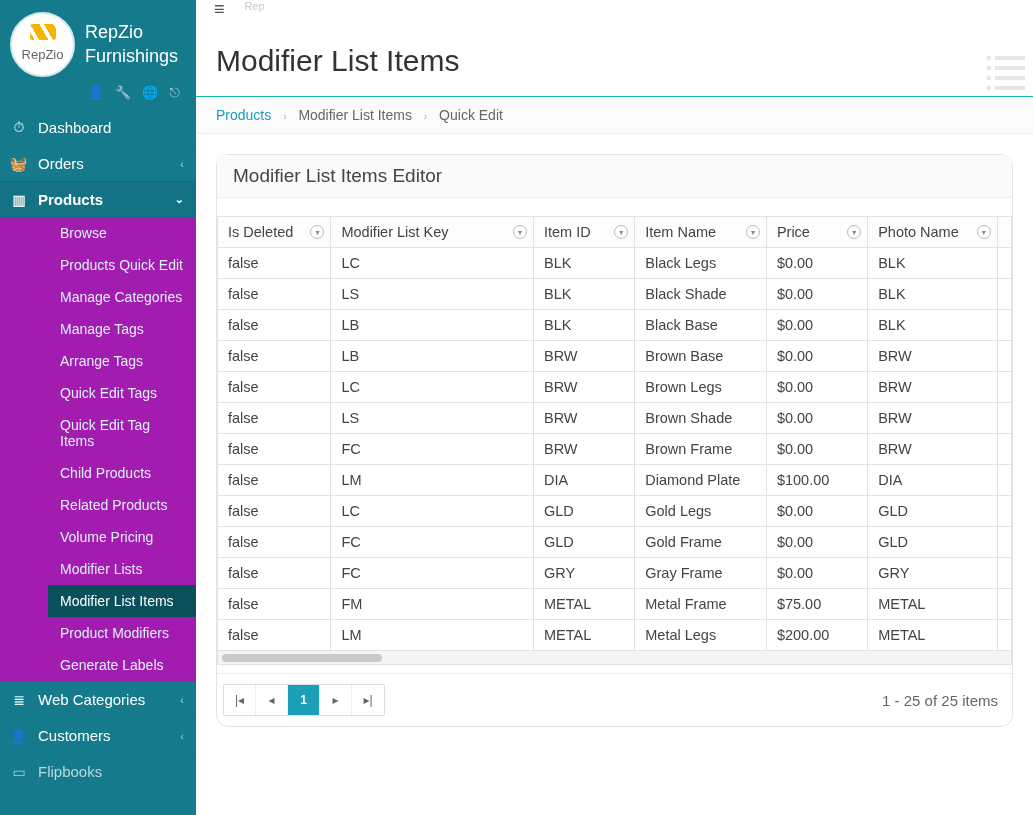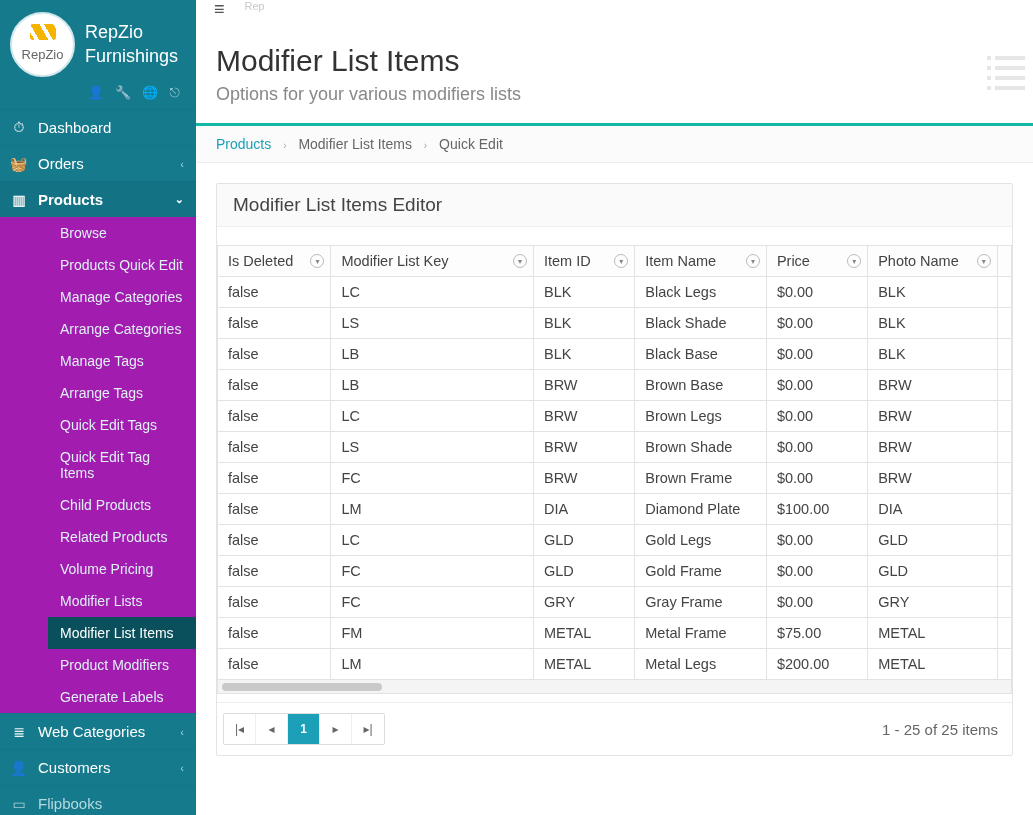--- a/index.html
+++ b/index.html
@@ -105,31 +105,31 @@
   .head-lines span{
     height:4px; background:#e6e6e6; display:block;
     position:relative;
   }
   .head-lines span::before{
     content:""; position:absolute; left:-8px; top:0; width:4px;height:4px;background:#e6e6e6;
   }
   .breadcrumb {
     padding: 10px 20px;
     font-size: 14px;
-    border-top: 3px solid #14b8a6;
+    border-top: 1px solid #14b8a6;
     border-bottom: 1px solid #eee;
     background: #fbfbfb;
     color:#666;
   }
   .breadcrumb a { color: #1ba0b8; text-decoration: none; }
   .breadcrumb .sep { color: #aaa; margin: 0 8px; font-size: 10px; }
   .content { padding: 20px; flex:1; overflow:auto; background:#fff;}
   .panel {
     border: 1px solid #e3e3e3;
-    border-radius: 2px;
+    border-radius: 12px;
     background: #fff;
   }
   .panel-header {
     padding: 10px 16px;
     font-size: 19px; color: #444;
     border-bottom: 1px solid #eee;
     background: #fafafa;
   }
   .grid-wrap { padding: 18px 0 8px 0; }
   table.grid { width: 100%; border-collapse: collapse; table-layout: fixed; }
@@ -217,21 +217,20 @@
       <li class="nav-item expanded">
         <span class="nav-icon">▥</span>
         <span>Products</span>
         <span class="chev">⌄</span>
       </li>
     </ul>
     <ul class="subnav" id="subnav">
         <li>Browse</li>
         <li>Products Quick Edit</li>
         <li>Manage Categories</li>
-        <li>Arrange Categories</li>
         <li>Manage Tags</li>
         <li>Arrange Tags</li>
         <li>Quick Edit Tags</li>
         <li>Quick Edit Tag Items</li>
         <li>Child Products</li>
         <li>Related Products</li>
         <li>Volume Pricing</li>
         <li>Modifier Lists</li>
         <li class="active">Modifier List Items</li>
         <li>Product Modifiers</li>
@@ -262,21 +261,20 @@
     </div>
 
     <div class="page-head">
       <div class="head-lines">
           <span></span>
           <span></span>
           <span></span>
           <span></span>
         </div>
       <h1 class="page-title">Modifier List Items</h1>
-      <div class="page-subtitle">Options for your various modifiers lists</div>
     </div>
 
     <div class="breadcrumb">
       <a href="#">Products</a>
       <span class="sep">›</span>
       <span>Modifier List Items</span>
       <span class="sep">›</span>
       <span>Quick Edit</span>
     </div>
 

